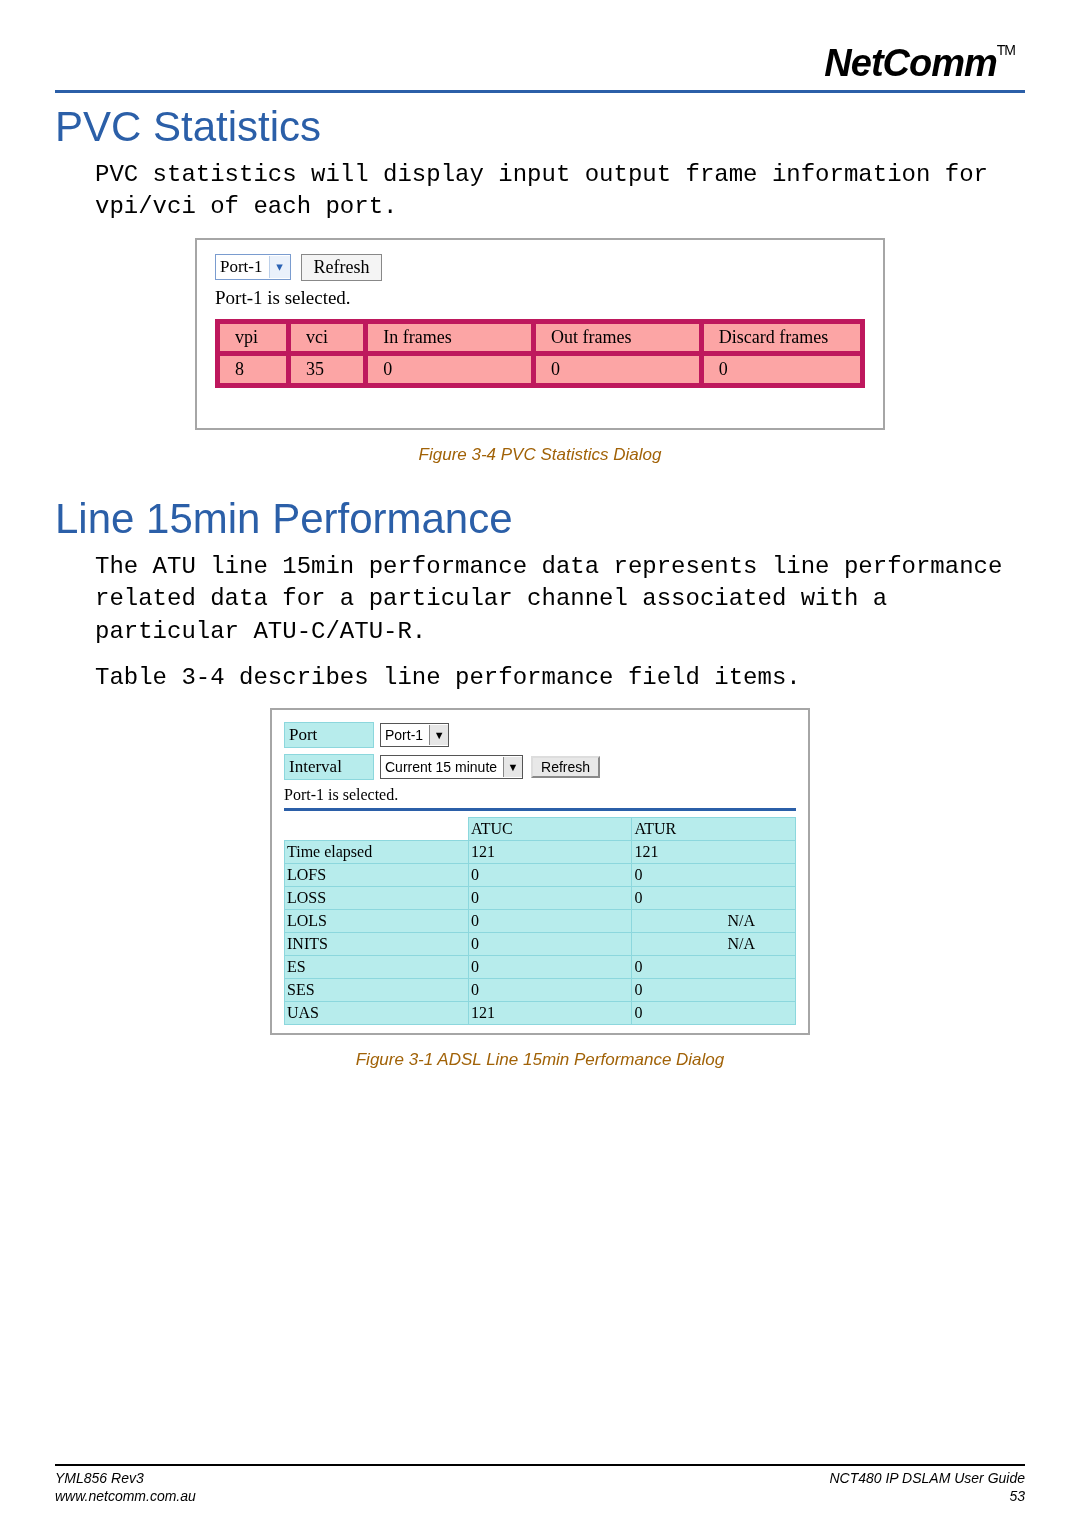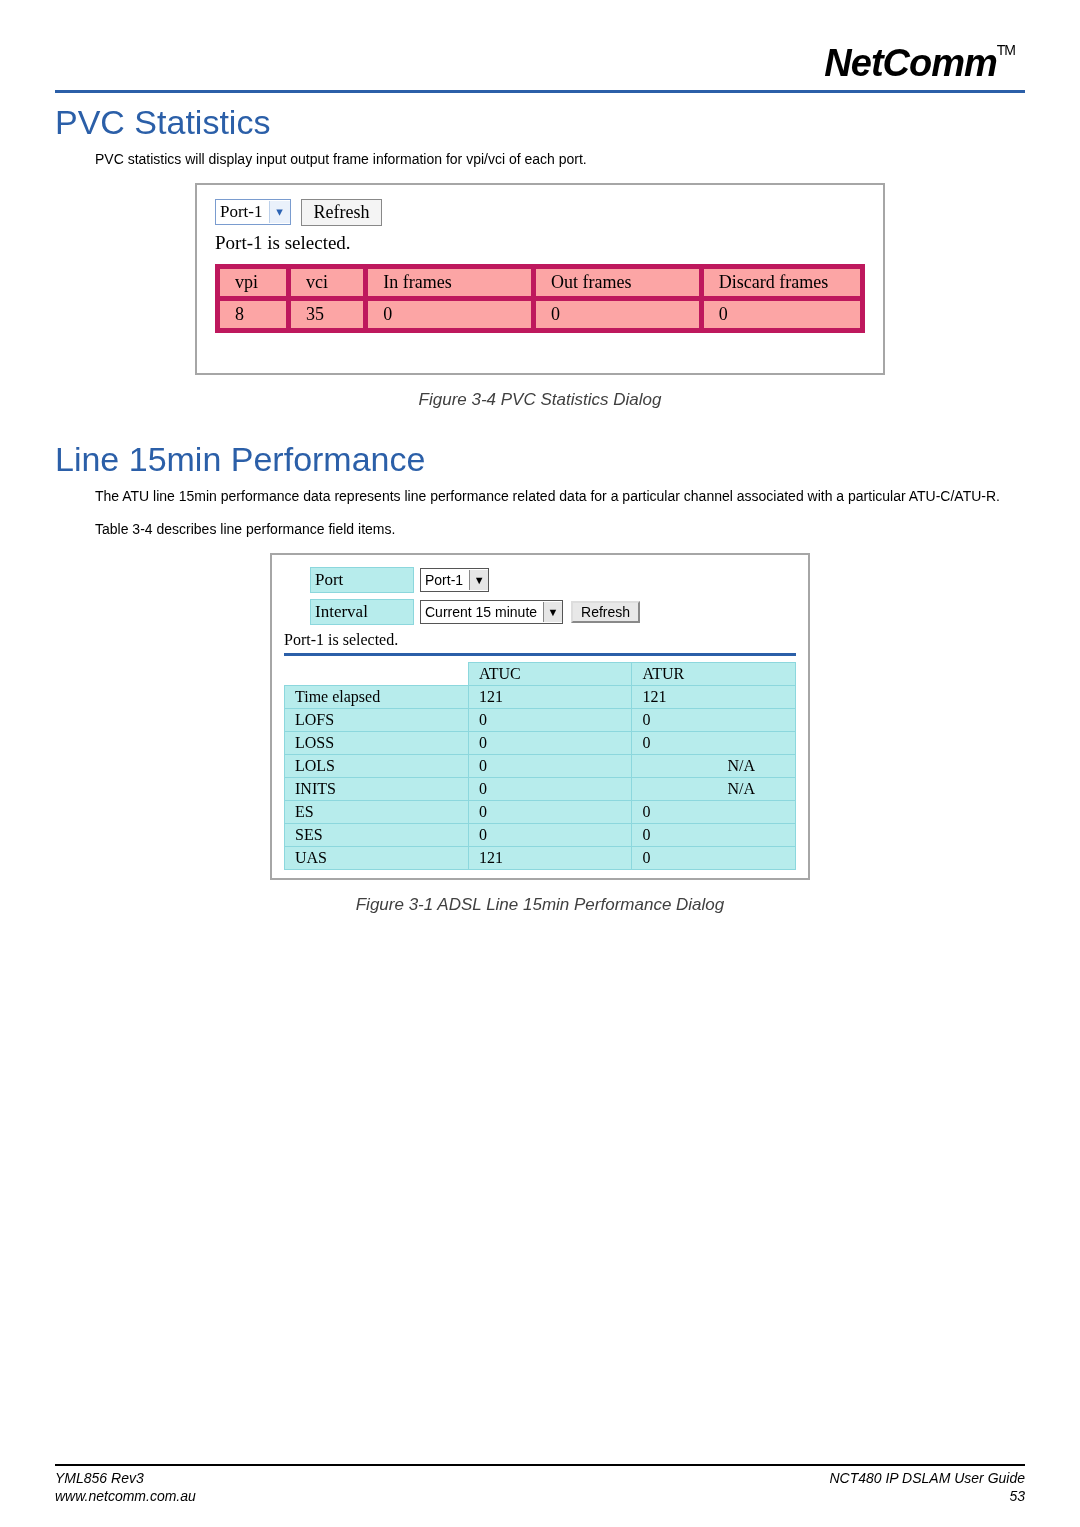--- a/index.html
+++ b/index.html
@@ -28,31 +28,31 @@
     display: inline-block;
   }
   .logo sup { font-size: 14px; vertical-align: top; font-style: normal; font-weight: normal;}
   .hr-top {
     border: none;
     border-top: 3px solid #2b5fa8;
     margin: 5px 0 10px 0;
   }
   .section-title {
     color: #2b5fa8;
-    font-size: 34px;
+    font-size: 42px;
     font-weight: normal;
     margin: 5px 0 8px 0;
     font-family: "Arial Narrow", Arial, sans-serif;
     font-stretch: condensed;
   }
   .body-text {
-    font-size: 14px;
+    font-size: 24px;
     margin: 0 0 14px 40px;
     line-height: 1.35;
-    font-family: Liberation Sans, sans-serif;
+    font-family: Liberation Mono, monospace;
     font-stretch: condensed;
   }
   .dialog-box {
     border: 2px solid #a6a6a6;
     background: #fff;
     margin: 8px auto 10px auto;
     box-sizing: border-box;
     font-family: "Times New Roman", serif;
   }
   .dialog1 {
@@ -103,44 +103,43 @@
     border: 5px solid #be185d;
     background: #fca5a5;
     text-align: left;
     padding: 3px 15px;
     font-weight: normal;
   }
   .caption {
     text-align: center;
     font-style: italic;
     font-size: 17px;
-    color: #404040;
+    color: #a16207;
     margin: 15px 0 30px 0;
     font-family: "Arial Narrow", Arial, sans-serif;
     font-stretch: condensed;
   }
   
   .dialog2 {
     width: 540px;
     padding: 12px 12px 8px 12px;
     background: #fff;
   }
   .row2 {
     display: flex;
     align-items: center;
     margin-bottom: 6px;
     font-size: 17px;
   }
   .row2-label {
-    width: 104px;
+    width: 90px;
     background: #b7ecec;
     border: 1px solid #8cd7dd;
     padding: 2px 4px;
     box-sizing: border-box;
-    margin-left: 26px;
   }
   .classic-combo {
     display: inline-flex;
     align-items: center;
     border: 1px solid #555;
     background: #fff;
     height: 22px;
     font-family: Arial, sans-serif;
     font-size: 14px;
   }
@@ -165,21 +164,21 @@
   .hr-inner { border: none; border-top: 3px solid #2b5fa8; margin: 4px 0 6px 0;}
   table.perf {
     border-collapse: collapse;
     width: 100%;
     font-size: 16px;
     font-family: "Times New Roman", serif;
   }
   table.perf td {
     border: 1px solid #8cd7dd;
     background: #b7ecec;
-    padding: 2px 10px;
+    padding: 2px 2px;
   }
   table.perf td.blank { background: #fff; border-left: 1px solid #fff; border-top: 1px solid #fff;}
   table.perf td.rt { text-align: right; padding-right: 40px;}
   
   .footer {
     position: absolute;
     bottom: 22px;
     left: 55px;
     right: 55px;
     border-top: 2px solid #000;

